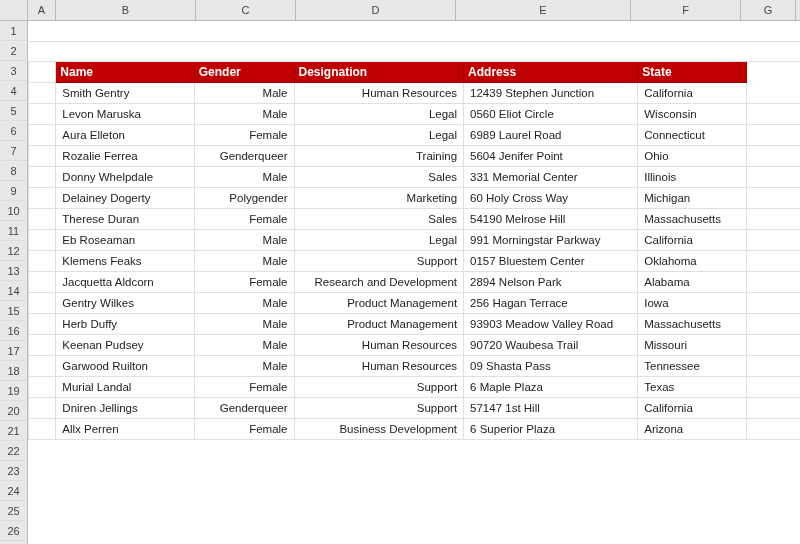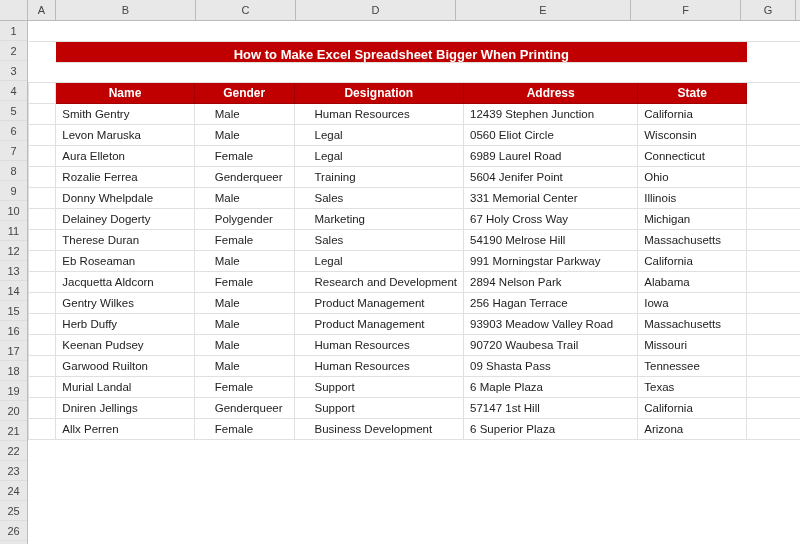--- a/index.html
+++ b/index.html
@@ -97,21 +97,20 @@
     .empty-row td {
       height: 20px;
       border-bottom: 1px solid #e0e0e0;
     }
 
     
     .header-row td {
       background: #c00000;
       color: white;
       font-weight: bold;
-      text-align: center;
       height: 20px;
       line-height: 20px;
       border: 1px solid #a00000;
       font-size: 12px;
       padding: 0 4px;
     }
 
     
     .data-row td {
       height: 20px;
@@ -120,21 +119,21 @@
       border-right: 1px solid #e0e0e0;
       padding: 0 6px;
       font-size: 11.5px;
       color: #222;
       white-space: nowrap;
     }
     .data-row td:first-child {
       border-left: 1px solid #e0e0e0;
     }
     .data-row td.center {
-      text-align: left;
+      text-align: right;
       padding-left: 20px;
     }
 
     
     .col-a { width: 28px; }
     .col-b { width: 140px; }
     .col-c { width: 100px; }
     .col-d { width: 160px; }
     .col-e { width: 175px; }
     .col-f { width: 110px; }
@@ -198,27 +197,20 @@
           <col class="col-f">
           <col class="col-g">
         </colgroup>
 
         <tbody>
             <tr class="empty-row">
           <td></td>
           <td colspan="6"></td>
         </tr>
 
-        <tr class="title-row">
-          <td></td>
-          <td colspan="5" style="padding:0; border-bottom:1px solid #e0e0e0;">
-            <div class="title-inner">How to Make Excel Spreadsheet Bigger When Printing</div>
-          </td>
-          <td></td>
-        </tr>
 
         <tr class="empty-row">
           <td></td>
           <td colspan="6"></td>
         </tr>
 
         <tr class="header-row">
           <td style="background:#ffffff; border:1px solid #e0e0e0;"></td>
           <td>Name</td>
           <td>Gender</td>
@@ -273,40 +265,49 @@
               <td class="center">Sales</td>
               <td>331 Memorial Center</td>
               <td>Illinois</td>
               <td style="border-right: none;"></td>
             </tr>
             <tr class="data-row">
               <td></td>
               <td>Delainey Dogerty</td>
               <td class="center">Polygender</td>
               <td class="center">Marketing</td>
-              <td>67 Holy Cross Way</td>
+              <td>60 Holy Cross Way</td>
               <td>Michigan</td>
               <td style="border-right: none;"></td>
             </tr>
             <tr class="data-row">
               <td></td>
               <td>Therese Duran</td>
               <td class="center">Female</td>
               <td class="center">Sales</td>
               <td>54190 Melrose Hill</td>
               <td>Massachusetts</td>
               <td style="border-right: none;"></td>
             </tr>
             <tr class="data-row">
               <td></td>
               <td>Eb Roseaman</td>
               <td class="center">Male</td>
               <td class="center">Legal</td>
               <td>991 Morningstar Parkway</td>
               <td>California</td>
+              <td style="border-right: none;"></td>
+            </tr>
+            <tr class="data-row">
+              <td></td>
+              <td>Klemens Feaks</td>
+              <td class="center">Male</td>
+              <td class="center">Support</td>
+              <td>0157 Bluestem Center</td>
+              <td>Oklahoma</td>
               <td style="border-right: none;"></td>
             </tr>
             <tr class="data-row">
               <td></td>
               <td>Jacquetta Aldcorn</td>
               <td class="center">Female</td>
               <td class="center">Research and Development</td>
               <td>2894 Nelson Park</td>
               <td>Alabama</td>
               <td style="border-right: none;"></td>

